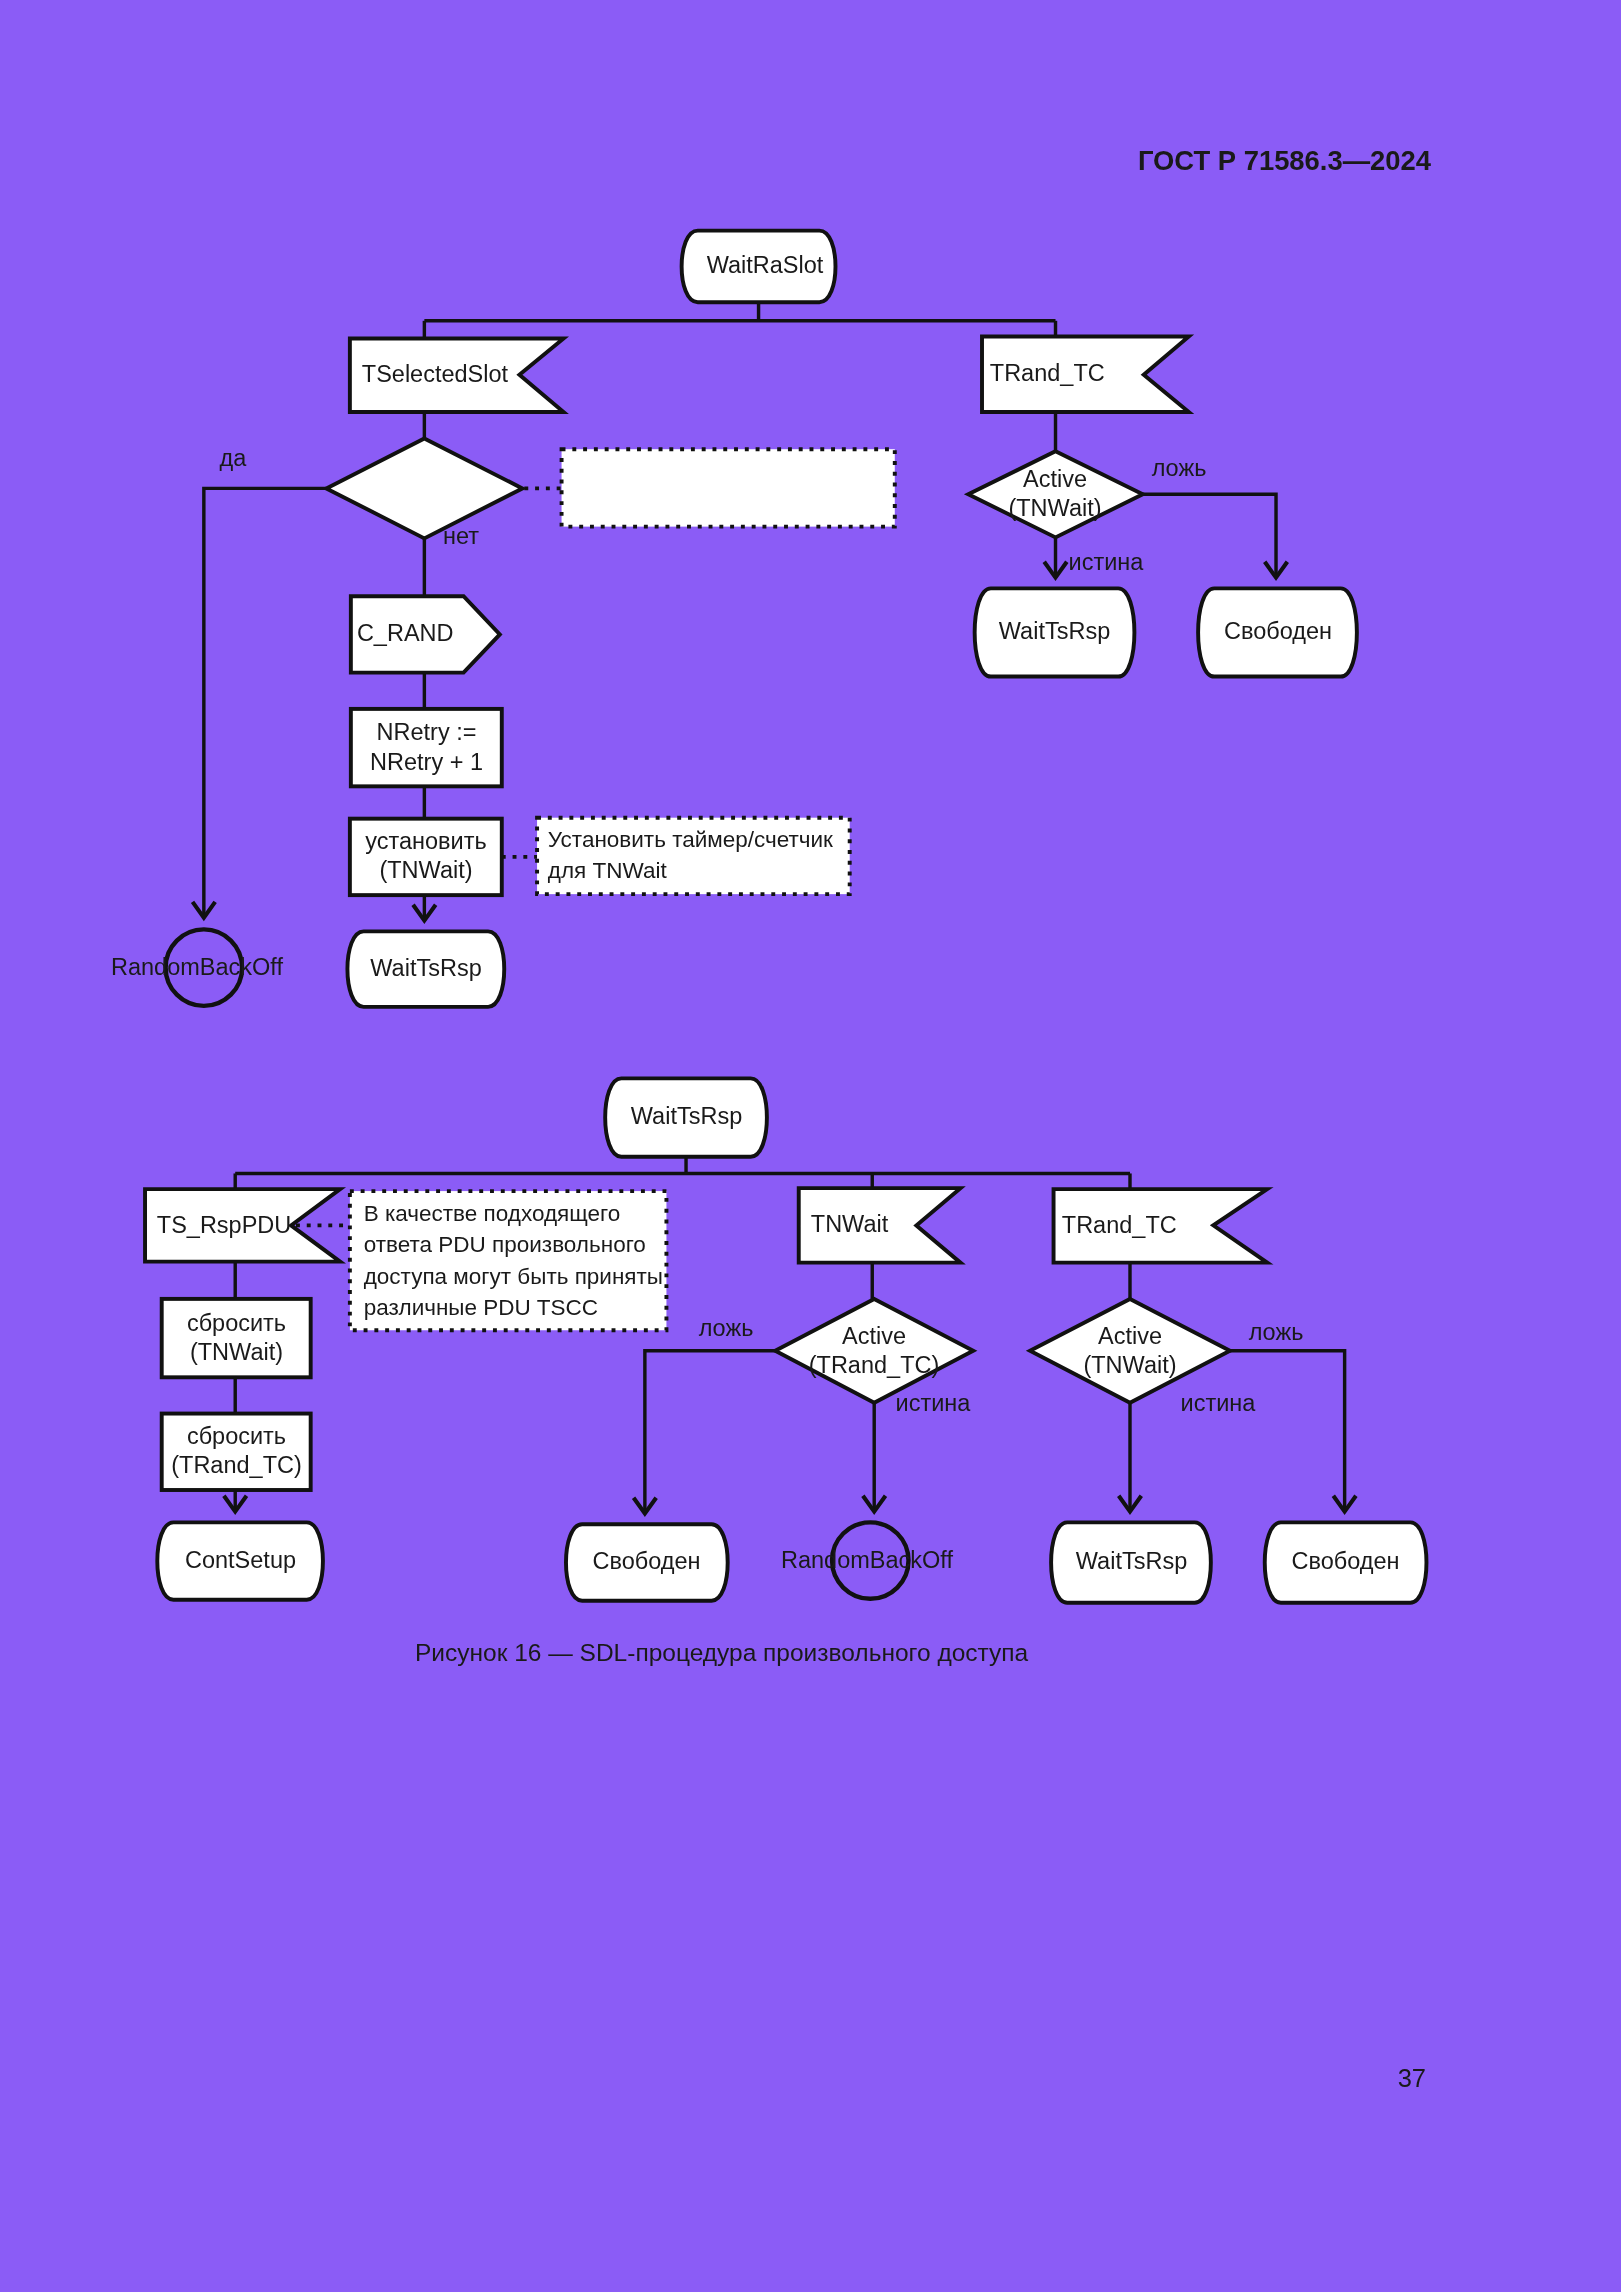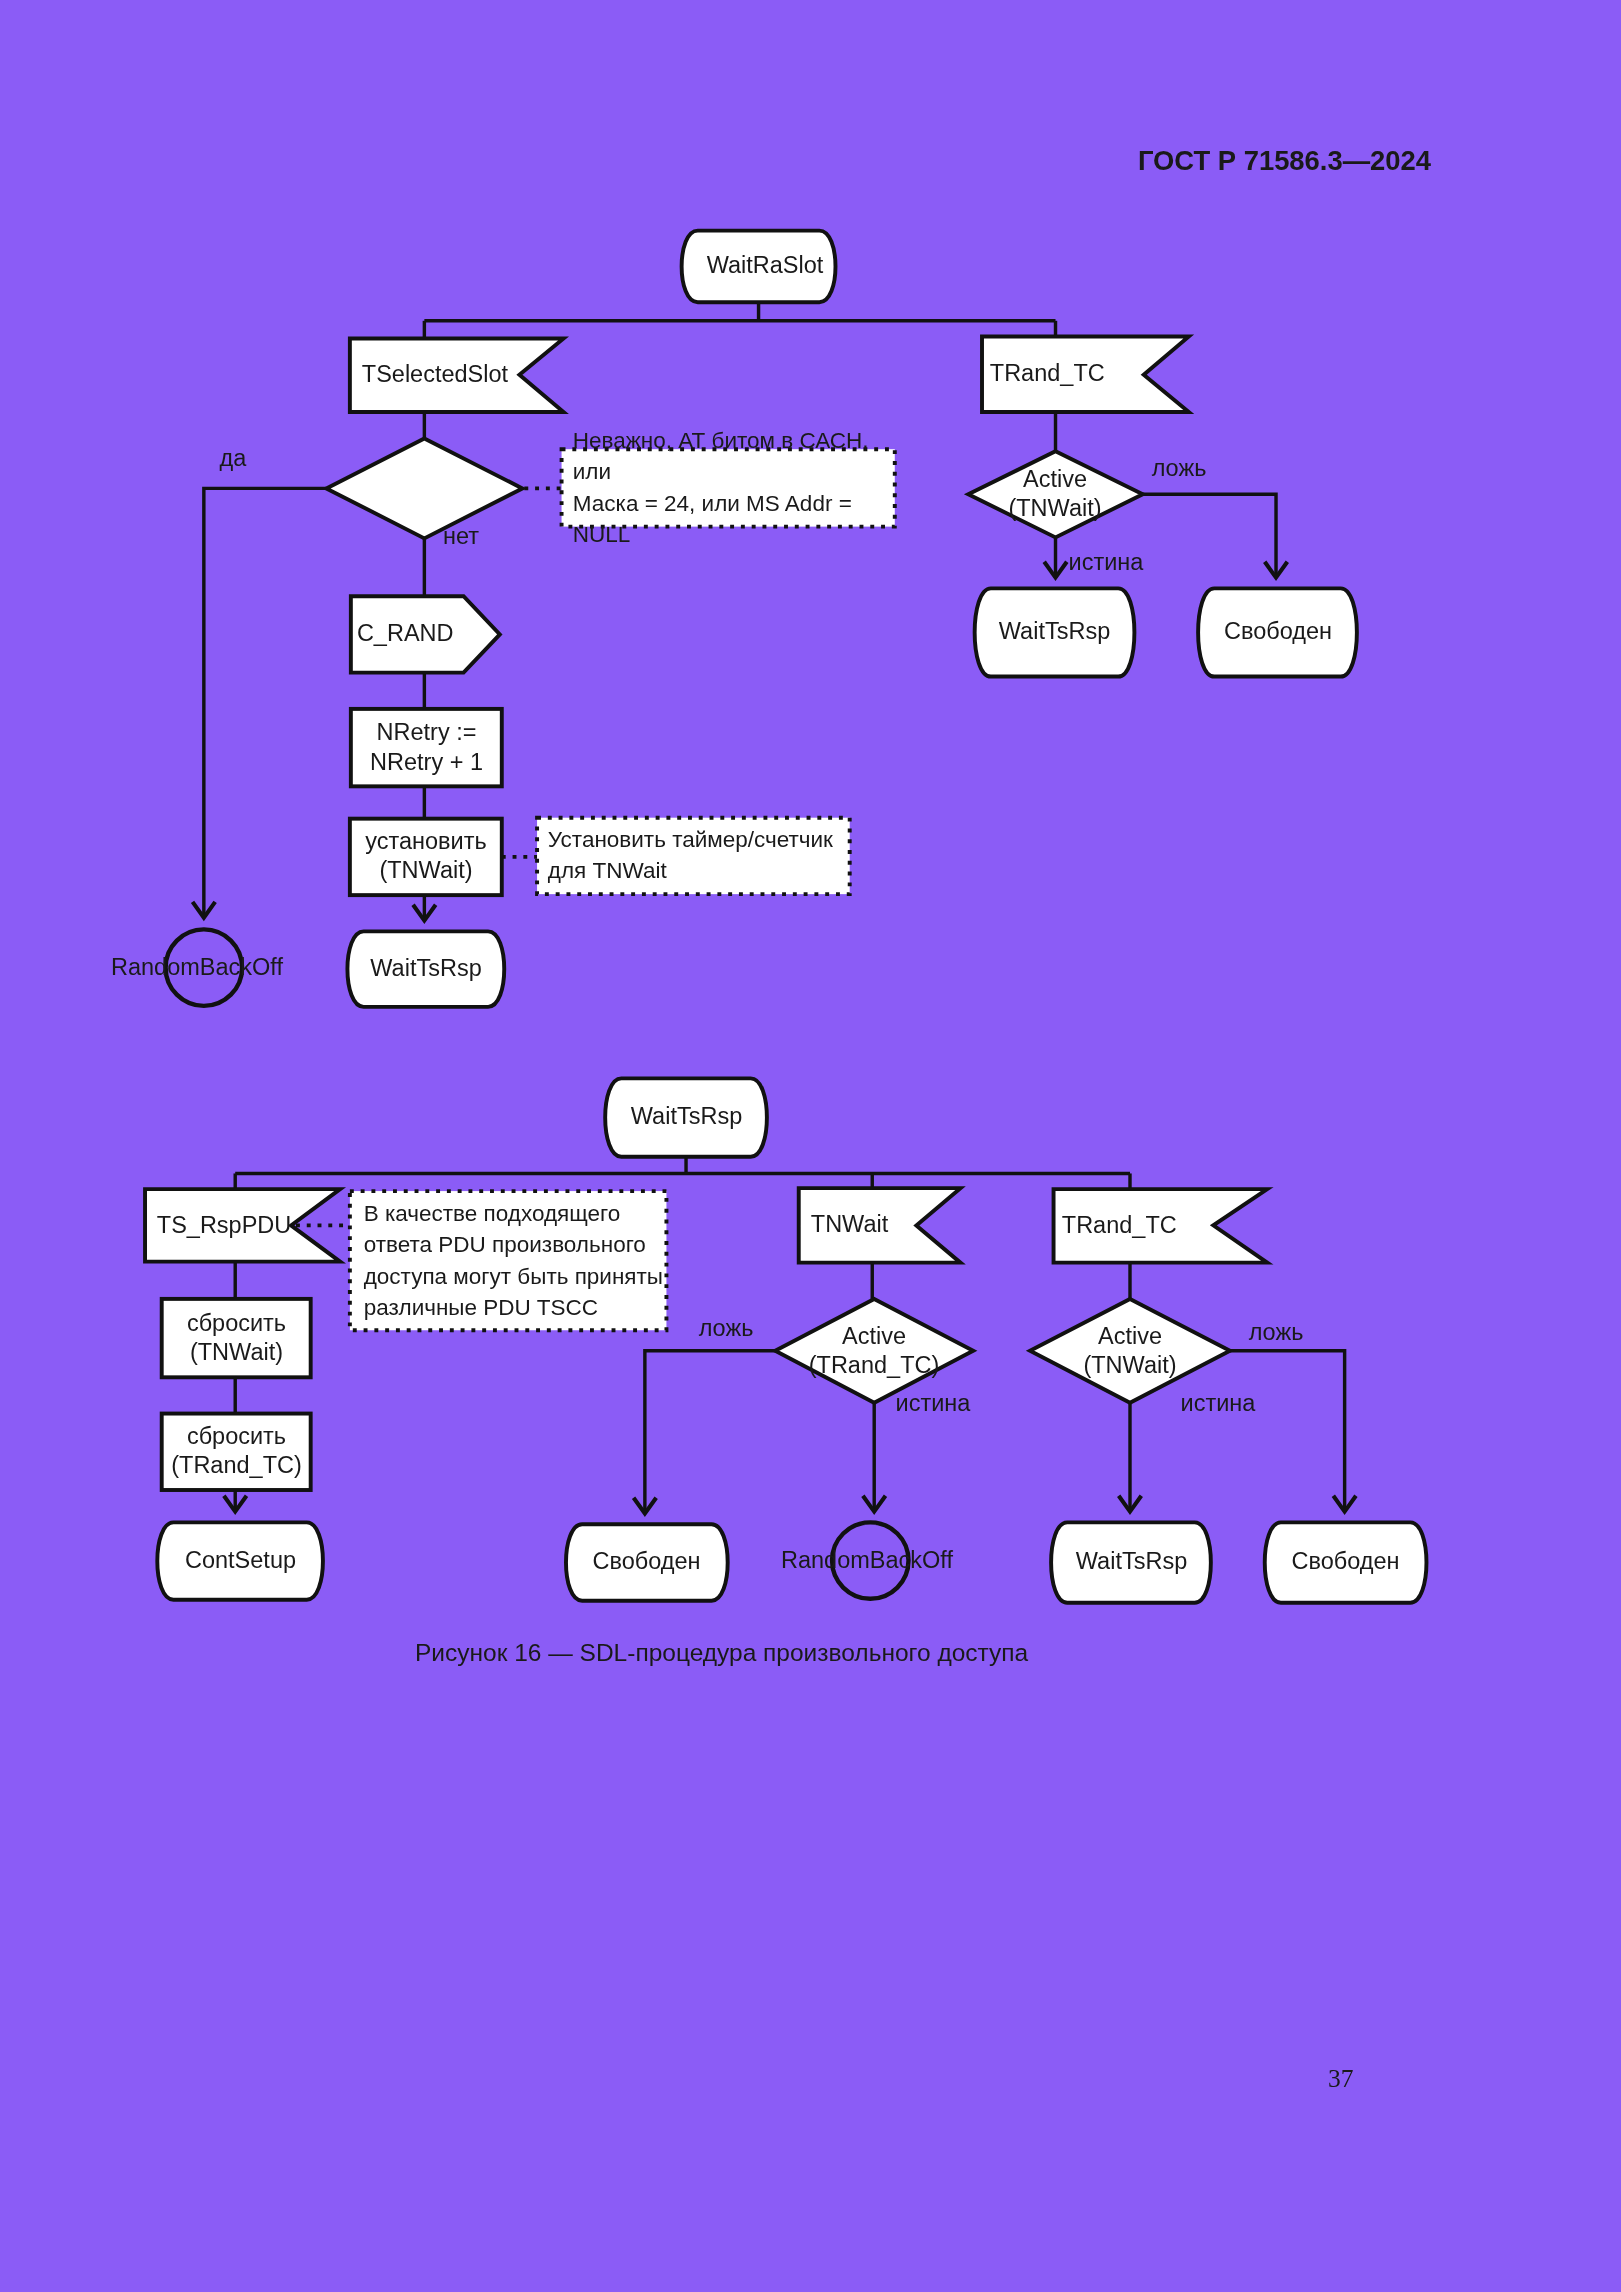--- a/index.html
+++ b/index.html
@@ -6,21 +6,21 @@
   .page{position:relative;width:1621px;height:2293px;background:#8b5cf6;
         font-family:"Liberation Sans", sans-serif;color:#1a1a1a;overflow:hidden;}
   .diagram-svg{position:absolute;left:0;top:0;}
   .lbl{position:absolute;display:flex;align-items:center;justify-content:center;
        text-align:center;white-space:pre-line;font-size:23.5px;line-height:1.25;color:#1a1a1a;}
   .lbl.left{justify-content:flex-start;text-align:left;}
   .comment-text{font-size:22.5px;line-height:1.38;}
   .hdr{position:absolute;left:1019px;top:145px;width:412px;text-align:right;
        font-size:27.4px;font-weight:bold;}
   .caption{position:absolute;left:415px;top:1639px;width:686px;text-align:left;font-size:24.5px;}
-  .pagenum{position:absolute;left:1328px;top:2064px;width:98px;text-align:left;font-size:25.5px;font-family:Liberation Serif, serif;}
+  .pagenum{position:absolute;left:1328px;top:2064px;width:98px;text-align:right;font-size:25.5px;}
 </style>
 </head>
 <body>
 
 <div class="page">
 
   <div class="hdr">ГОСТ Р 71586.3—2024</div>
 
   <svg class="diagram-svg" width="1621" height="2293" viewBox="0 0 1654 2339">
     <defs>
@@ -95,22 +95,20 @@
     <path fill="#fff" stroke="#111" stroke-width="4" d="M1075 1213 H1293 L1238 1250 L1293 1288 H1075 Z"></path>
     <polygon fill="#fff" stroke="#111" stroke-width="4" points="1153,1325 1255,1378 1153,1431 1051,1378"></polygon>
     <path fill="#fff" stroke="#111" stroke-width="4" d="M1089 1553 H1219 C1241 1553 1241 1635 1219 1635 H1089 C1067 1635 1067 1553 1089 1553 Z"></path>
     <path fill="#fff" stroke="#111" stroke-width="4" d="M1307 1553 H1439 C1461 1553 1461 1635 1439 1635 H1307 C1285 1635 1285 1553 1307 1553 Z"></path>
   </svg>
 
   <div class="lbl" style="left:684px;top:230px;width:162px;height:72px;">WaitRaSlot</div>
   <div class="lbl left" style="left:350px;top:338px;width:172px;height:74px;padding-left:11.8px;">TSelectedSlot</div>
   <div class="lbl" style="left:194px;top:444px;width:78px;height:29px;">да</div>
   <div class="lbl" style="left:422px;top:522px;width:78px;height:29px;">нет</div>
-  <div class="lbl left comment-text" style="left:562px;top:449px;width:333px;height:77px;padding-left:10.8px;">Неважно, АТ битом в САСН, или
-Маска = 24, или MS Addr = NULL</div>
   <div class="lbl left" style="left:351px;top:596px;width:113px;height:76px;padding-left:5.9px;">C_RAND</div>
   <div class="lbl" style="left:351px;top:709px;width:151px;height:77px;">NRetry :=
 NRetry + 1</div>
   <div class="lbl" style="left:350px;top:818px;width:152px;height:76px;">установить
 (TNWait)</div>
   <div class="lbl left comment-text" style="left:537px;top:817px;width:313px;height:76px;padding-left:10.8px;">Установить таймер/счетчик
 для TNWait</div>
   <div class="lbl" style="left:350px;top:931px;width:152px;height:75px;">WaitTsRsp</div>
   <div class="lbl" style="left:89px;top:948px;width:216px;height:39px;">RandomBackOff</div>
   <div class="lbl left" style="left:982px;top:336px;width:165px;height:75px;padding-left:7.8px;">TRand_TC</div>

